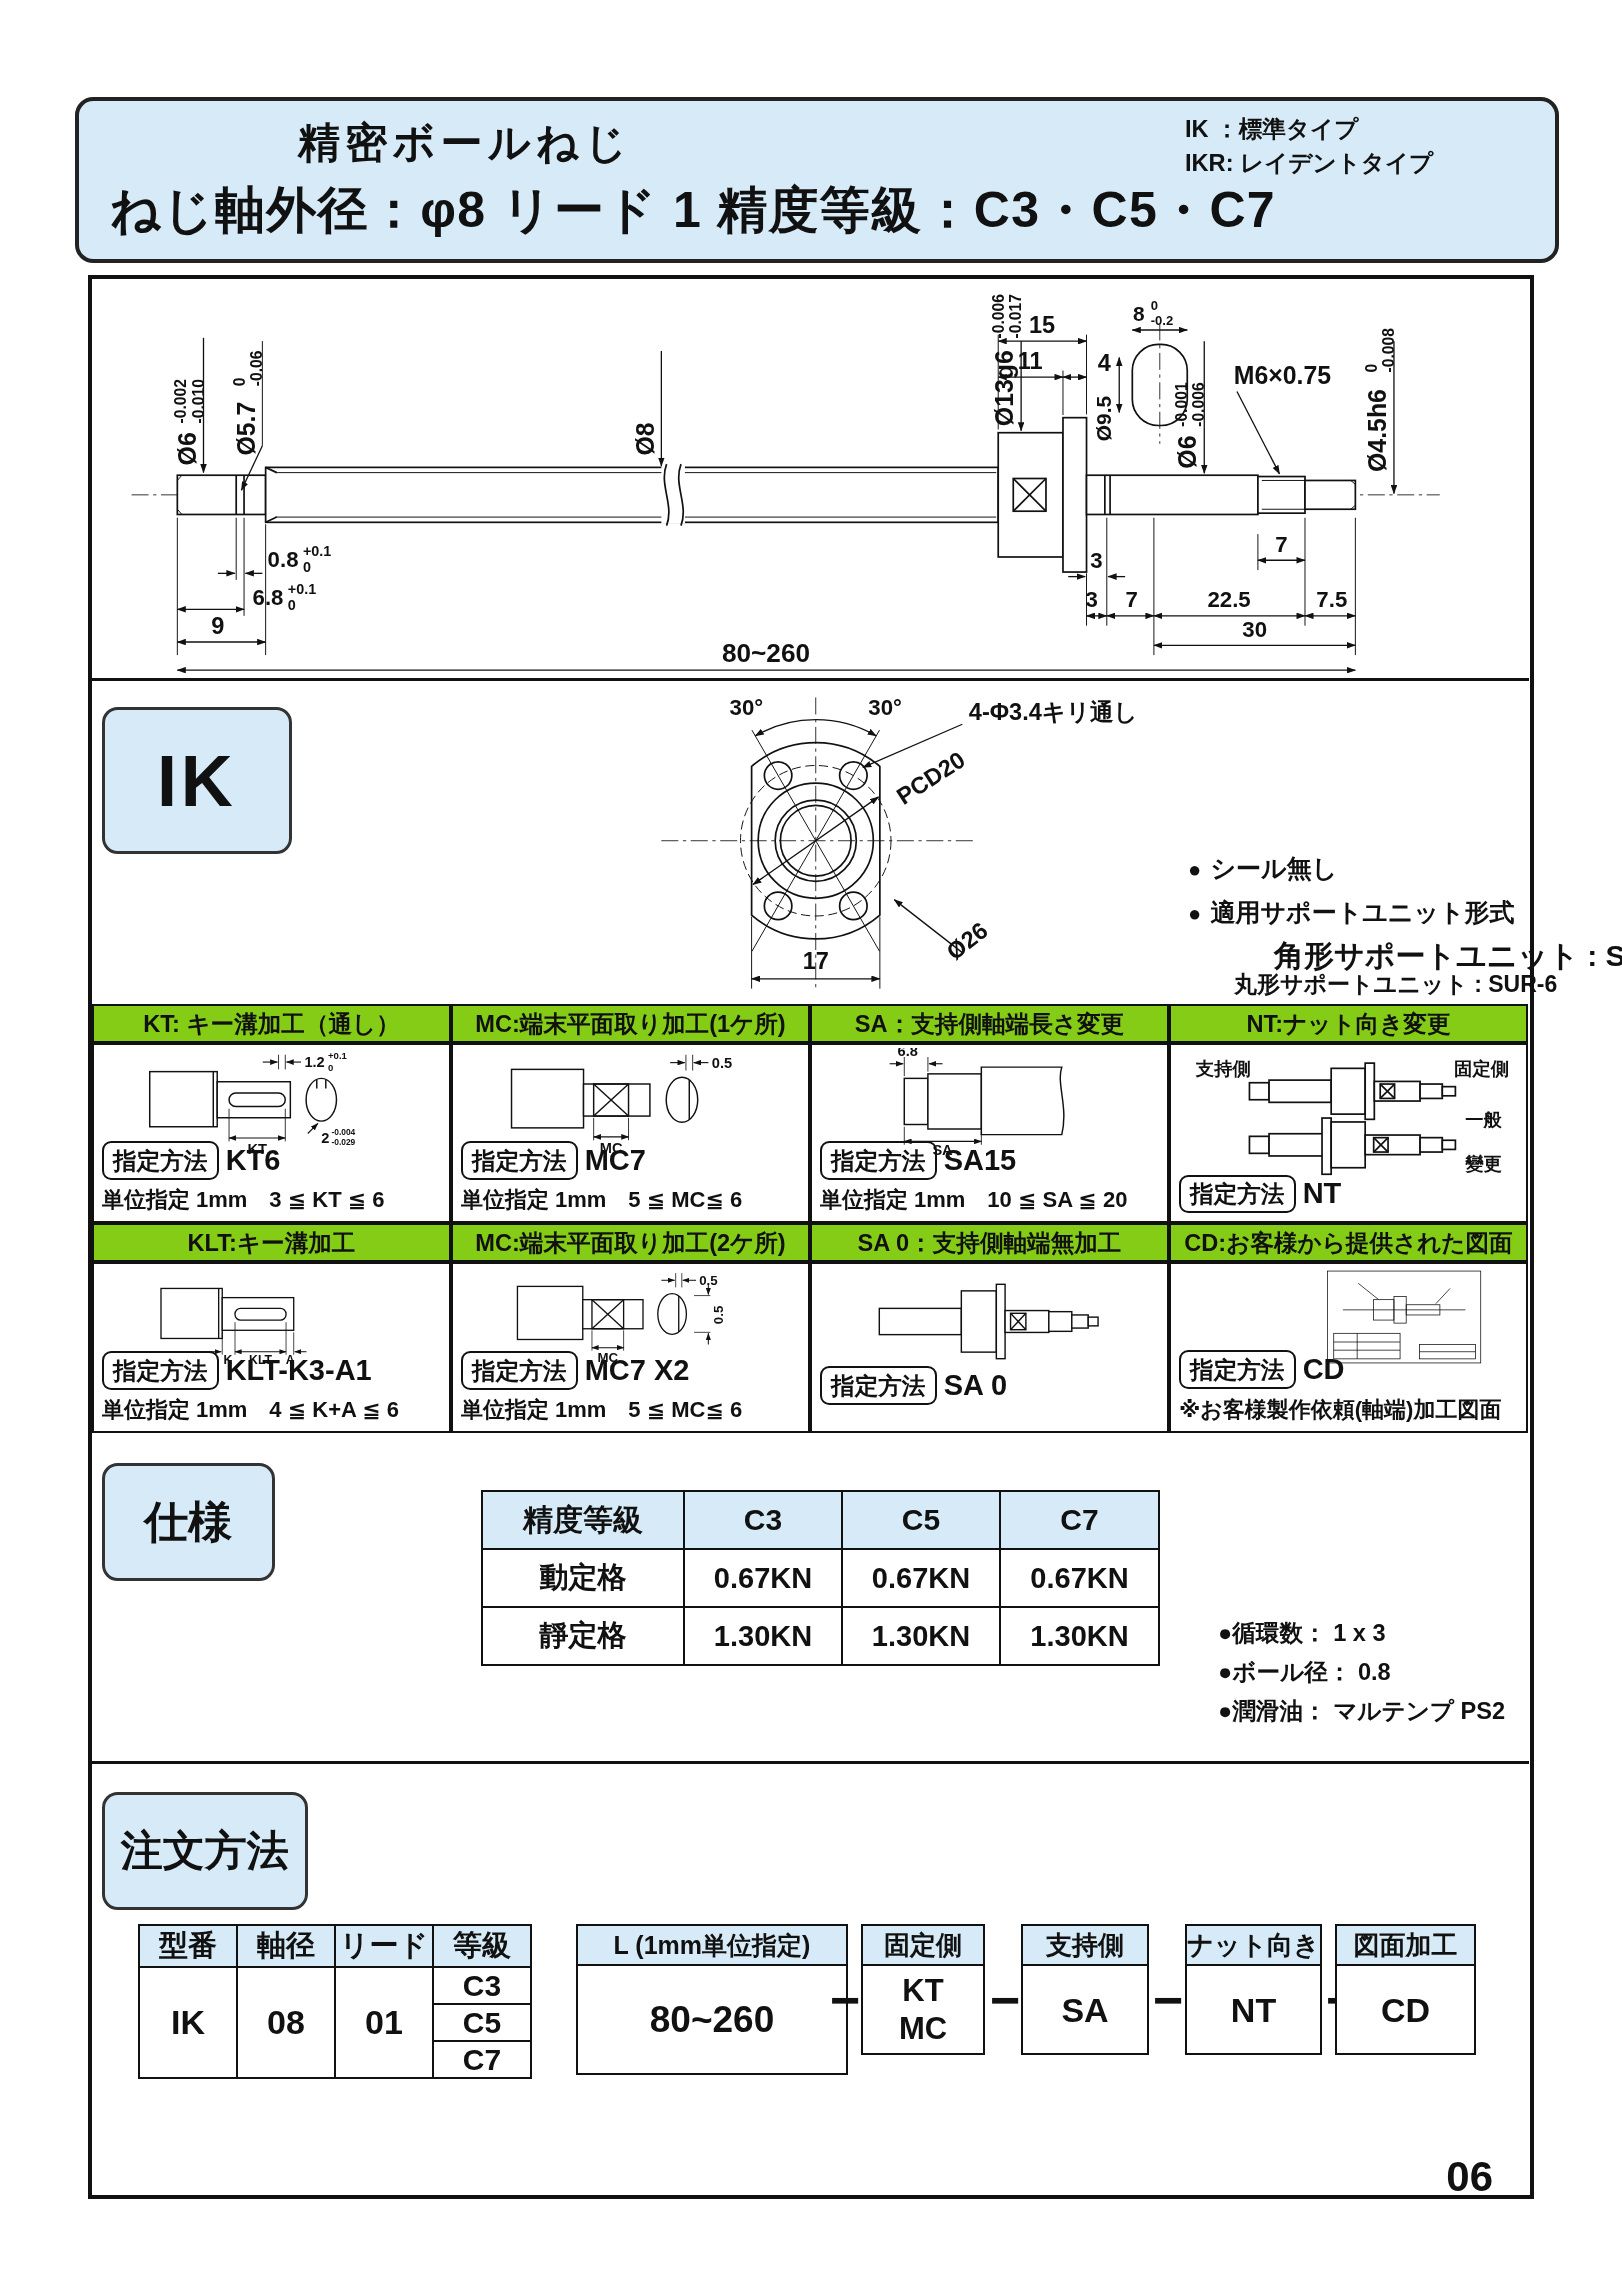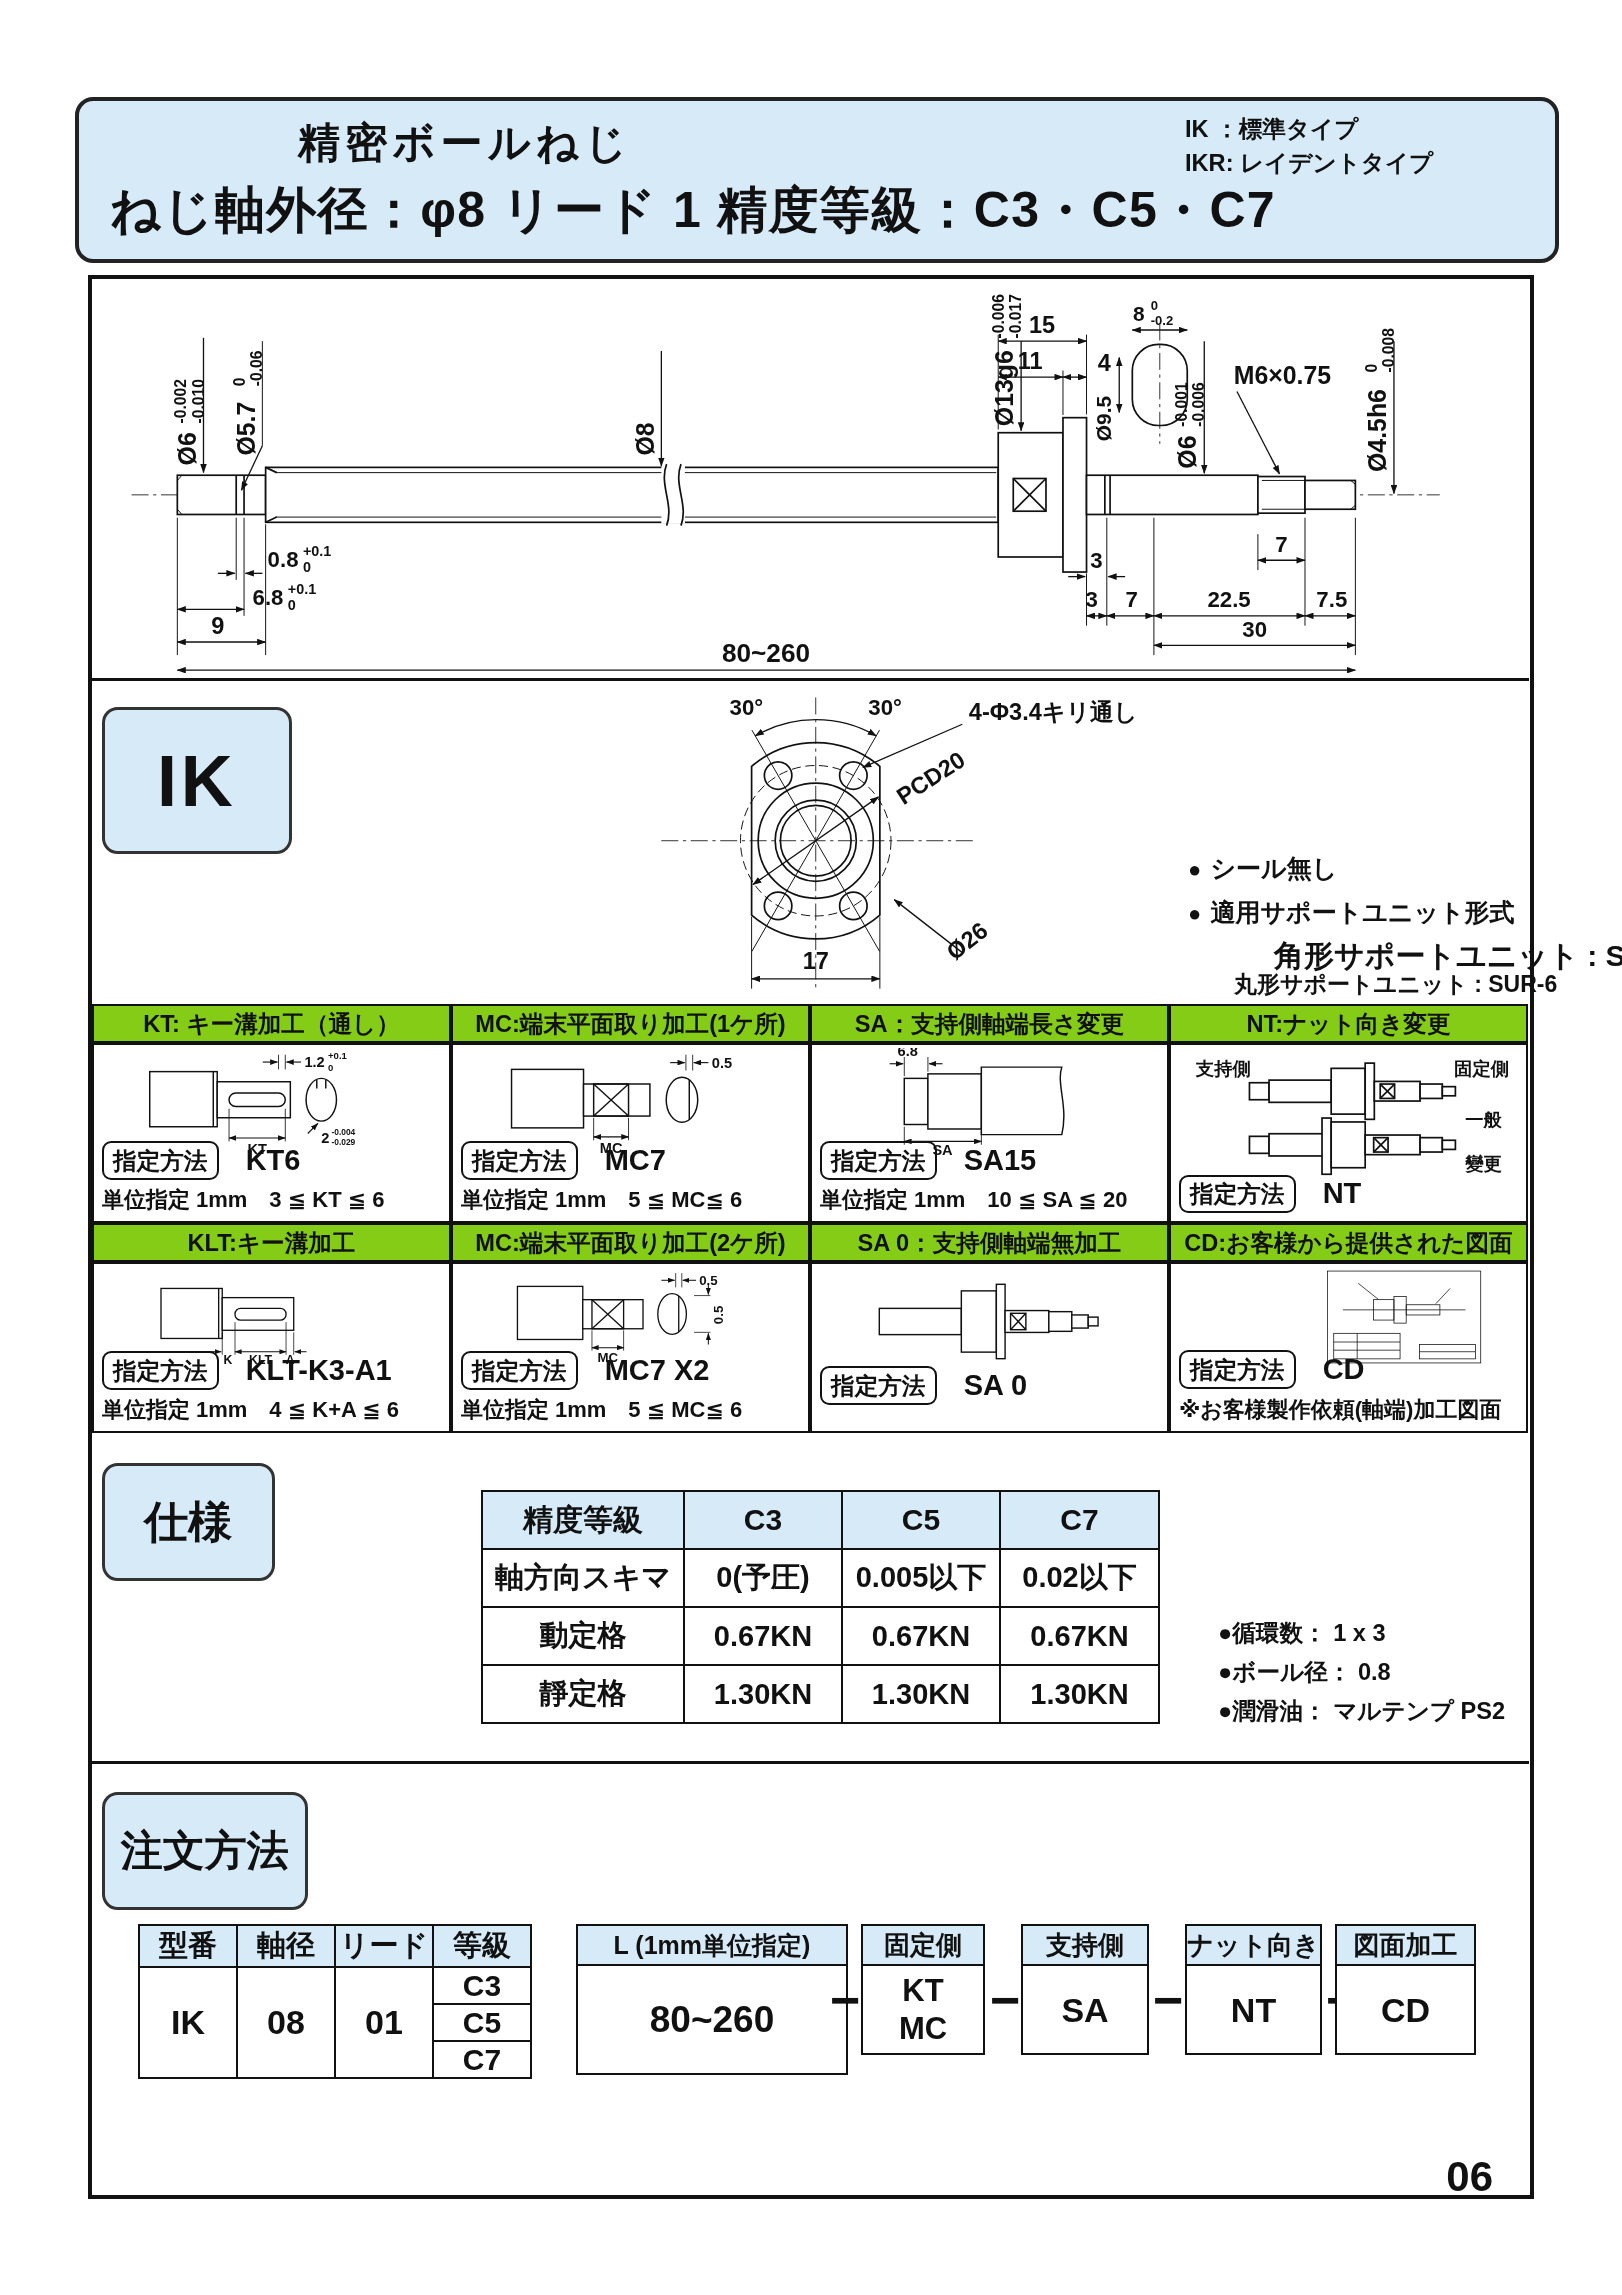--- a/index.html
+++ b/index.html
@@ -16,21 +16,21 @@
   .main-frame{position:absolute;left:88px;top:275px;width:1446px;height:1924px;border:4.6px solid #111;box-sizing:border-box;background:#fff;}
   .ik-area{position:absolute;left:0;top:399px;width:1437px;height:326px;border-top:3.9px solid #111;box-sizing:border-box;}
   .badge{background:#d6ebf7;border:3.9px solid #333;border-radius:15.7px;display:flex;align-items:center;justify-content:center;font-weight:bold;box-sizing:border-box;}
   .ik-badge{position:absolute;left:9.8px;top:26px;width:190px;height:147px;font-size:72px;letter-spacing:3.9px;}
   .ik-note{position:absolute;font-size:25px;font-weight:600;white-space:nowrap;}
   .bullet{font-size:22px;margin-right:9.2px;}
   
   .opt-grid{position:absolute;left:0;top:725px;width:1437px;display:grid;grid-template-columns:359px 359px 359px 359px;grid-template-rows:39px 180px 39px 171px;}
   .band{background:#84cc16;border:2px solid #111;display:flex;align-items:center;justify-content:center;font-size:23.6px;font-weight:bold;white-space:nowrap;overflow:hidden;}
   .cell{border:2px solid #111;position:relative;background:#fff;overflow:hidden;}
-  .method-row{position:absolute;left:7.9px;display:flex;align-items:center;gap:27px;white-space:nowrap;}
+  .method-row{position:absolute;left:7.9px;display:flex;align-items:center;gap:7px;white-space:nowrap;}
   .method-badge{border:2px solid #111;border-radius:9.2px;padding:1.3px 9.2px;font-size:23.6px;font-weight:600;}
   .method-value{font-size:29px;font-weight:600;}
   .unit-row{position:absolute;left:7.9px;bottom:6.5px;font-size:22px;font-weight:600;white-space:nowrap;}
   .cd-note{position:absolute;left:7.9px;bottom:6.5px;font-size:22px;font-weight:600;white-space:nowrap;}
   
   .spec-area{position:absolute;left:0;top:1155px;width:1437px;height:327px;}
   .spec-badge{position:absolute;left:9.8px;top:29.4px;width:173px;height:118px;font-size:44px;}
   table.spec{position:absolute;left:389px;top:56px;border-collapse:collapse;table-layout:fixed;}
   table.spec td{border:2.6px solid #111;height:56px;text-align:center;font-size:29px;font-weight:600;padding:0;}
   table.spec tr.hd td{background:#d6ebf7;font-weight:bold;font-size:30px;}
@@ -511,26 +511,20 @@
       <div class="badge spec-badge">仕様</div>
       <table class="spec">
         <tbody>
             <tr class="hd">
           <td style="width:200px">精度等級</td>
           <td style="width:156px">C3</td>
           <td style="width:156px">C5</td>
           <td style="width:157px">C7</td>
         </tr>
         <tr>
-          <td>軸方向スキマ</td>
-          <td>0(予圧)</td>
-          <td>0.005以下</td>
-          <td>0.02以下</td>
-        </tr>
-        <tr>
           <td>動定格</td>
           <td>0.67KN</td>
           <td>0.67KN</td>
           <td>0.67KN</td>
         </tr>
         <tr>
           <td>靜定格</td>
           <td>1.30KN</td>
           <td>1.30KN</td>
           <td>1.30KN</td>

